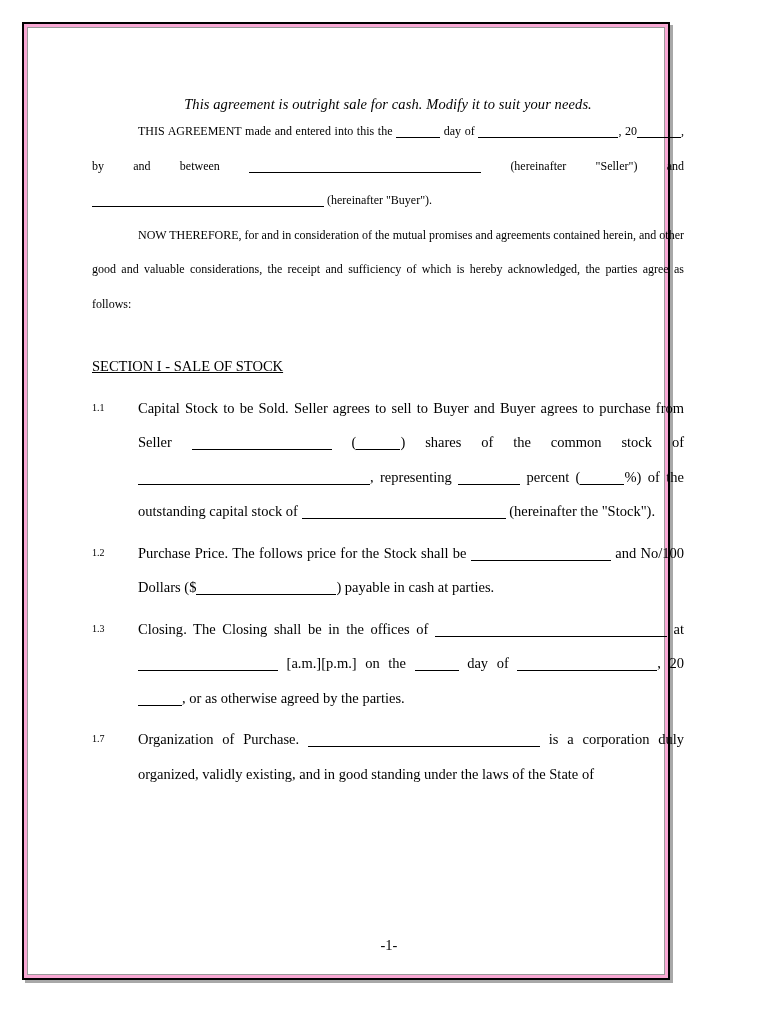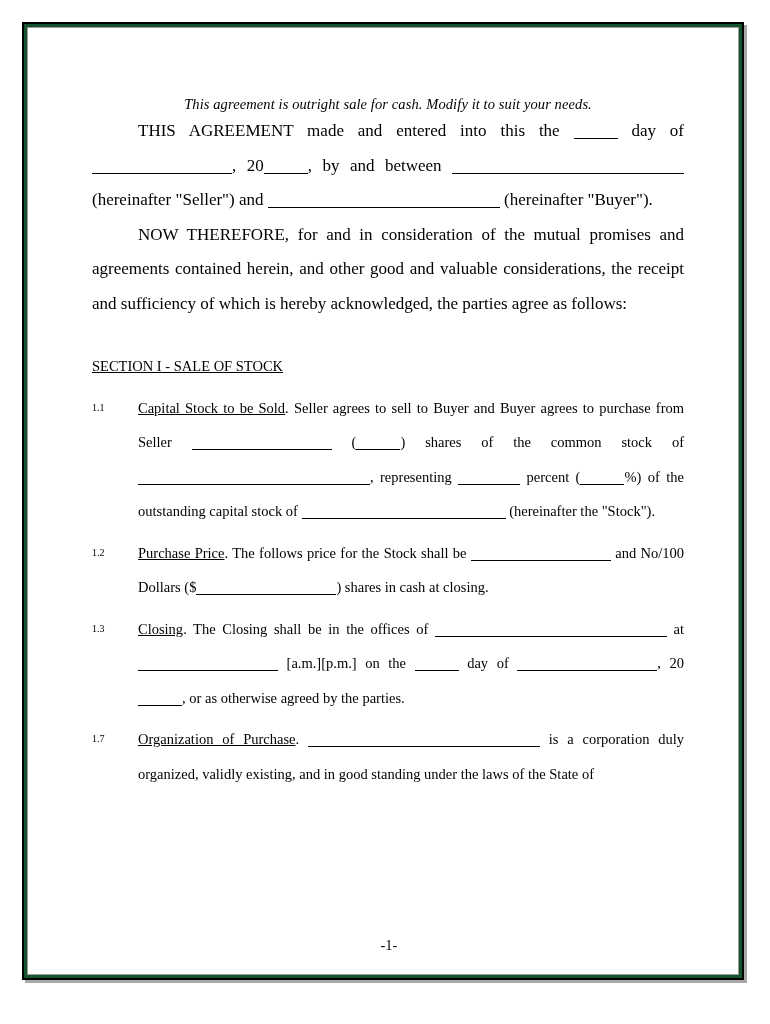--- a/index.html
+++ b/index.html
@@ -13,25 +13,25 @@
     font-family: "Liberation Serif", "DejaVu Serif", serif;
     color: #000000;
     overflow: hidden;
   }
 
   
   .page {
     position: absolute;
     left: 22px;
     top: 22px;
-    width: 722px;
+    width: 648px;
     height: 958px;
     box-sizing: border-box;
     border: 2px solid #000000;
-    background: #14532d;
+    background: #f9a8d4;
     box-shadow: 3px 3px 0 0 #a8a8a8;
   }
   .page-inner {
     position: absolute;
     left: 3px;
     top: 3px;
     right: 3px;
     bottom: 3px;
     border: 1px solid #9a9a9a;
     box-sizing: border-box;
@@ -64,21 +64,21 @@
     text-decoration: underline;
     margin: 0;
     padding: 0;
     line-height: 20px;
     margin-top: 34px;
   }
 
   p.body-para {
     margin: 0;
     padding: 0;
-    font-size: 17px;
+    font-size: 12px;
     line-height: 34.5px;
     text-align: justify;
     text-justify: inter-word;
   }
   p.body-para.first-indent {
     text-indent: 46px;
   }
 
   .para-gap-1 { margin-top: 30px; }
   .para-gap-2 { margin-top: 11px; }
@@ -110,21 +110,21 @@
     position: absolute;
     left: 0;
     top: 0;
     width: 40px;
     text-align: left;
     font-size: 10px;
     line-height: 34.5px;
   }
   .clause-gap { margin-top: 7px; }
 
-  .u { text-decoration: underline; }
+  .u { }
 
   
   .blank {
     display: inline-block;
     border-bottom: 1px solid #000000;
     vertical-align: -3px;
     height: 13px;
   }
   .b-sm { width: 44px; }
   .b-md { width: 62px; }
@@ -155,21 +155,21 @@
 
 
       <p class="body-para first-indent para-gap-1"><span>THIS AGREEMENT made and entered into this the </span><span class="blank b-sm"></span><span> day of </span><span class="blank b-xl"></span><span>, 20</span><span class="blank b-sm"></span><span>, by and between </span><span class="blank b-4xl"></span><span> (hereinafter "Seller") and </span><span class="blank b-4xl"></span><span> (hereinafter "Buyer").</span></p>
 
       <p class="body-para first-indent para-gap-2">NOW THEREFORE, for and in consideration of the mutual promises and agreements contained herein, and other good and valuable considerations, the receipt and sufficiency of which is hereby acknowledged, the parties agree as follows:</p>
 
       <p class="section-head sec-gap"><span class="u">SECTION I - SALE OF STOCK </span></p>
 
       <p class="clause clause-gap"><span class="num">1.1</span><span class="u">Capital Stock to be Sold</span><span>.  Seller agrees to sell to Buyer and Buyer agrees to purchase from Seller </span><span class="blank b-xl"></span><span> (</span><span class="blank b-sm"></span><span>) shares of the common stock of </span><span class="blank b-4xl"></span><span>, representing </span><span class="blank b-md"></span><span> percent (</span><span class="blank b-sm"></span><span>%) of the outstanding capital stock of </span><span class="blank b-3xl"></span><span> (hereinafter the "Stock").</span></p>
 
-      <p class="clause clause-gap"><span class="num">1.2</span><span class="u">Purchase Price</span><span>.   The follows price for the Stock shall be </span><span class="blank b-xl"></span><span> and No/100 Dollars ($</span><span class="blank b-xl"></span><span>) shares in cash at closing.</span></p>
+      <p class="clause clause-gap"><span class="num">1.2</span><span class="u">Purchase Price</span><span>.   The follows price for the Stock shall be </span><span class="blank b-xl"></span><span> and No/100 Dollars ($</span><span class="blank b-xl"></span><span>) payable in cash at parties.</span></p>
 
       <p class="clause clause-gap"><span class="num">1.3</span><span class="u">Closing</span><span>.  The Closing shall be in the offices of </span><span class="blank b-4xl"></span><span> at </span><span class="blank b-xl"></span><span> [a.m.][p.m.] on the </span><span class="blank b-sm"></span><span> day of </span><span class="blank b-xl"></span><span>, 20</span><span class="blank b-sm"></span><span>, or as otherwise agreed by the parties.</span></p>
 
 
 
       <p class="clause clause-gap"><span class="num">1.7</span><span class="u">Organization of Purchase</span><span>.  </span><span class="blank b-4xl"></span><span> is a corporation duly organized, validly existing, and in good standing under the laws of the State of</span></p>
 
     </div>
 
     <div class="footer">-1-</div>

